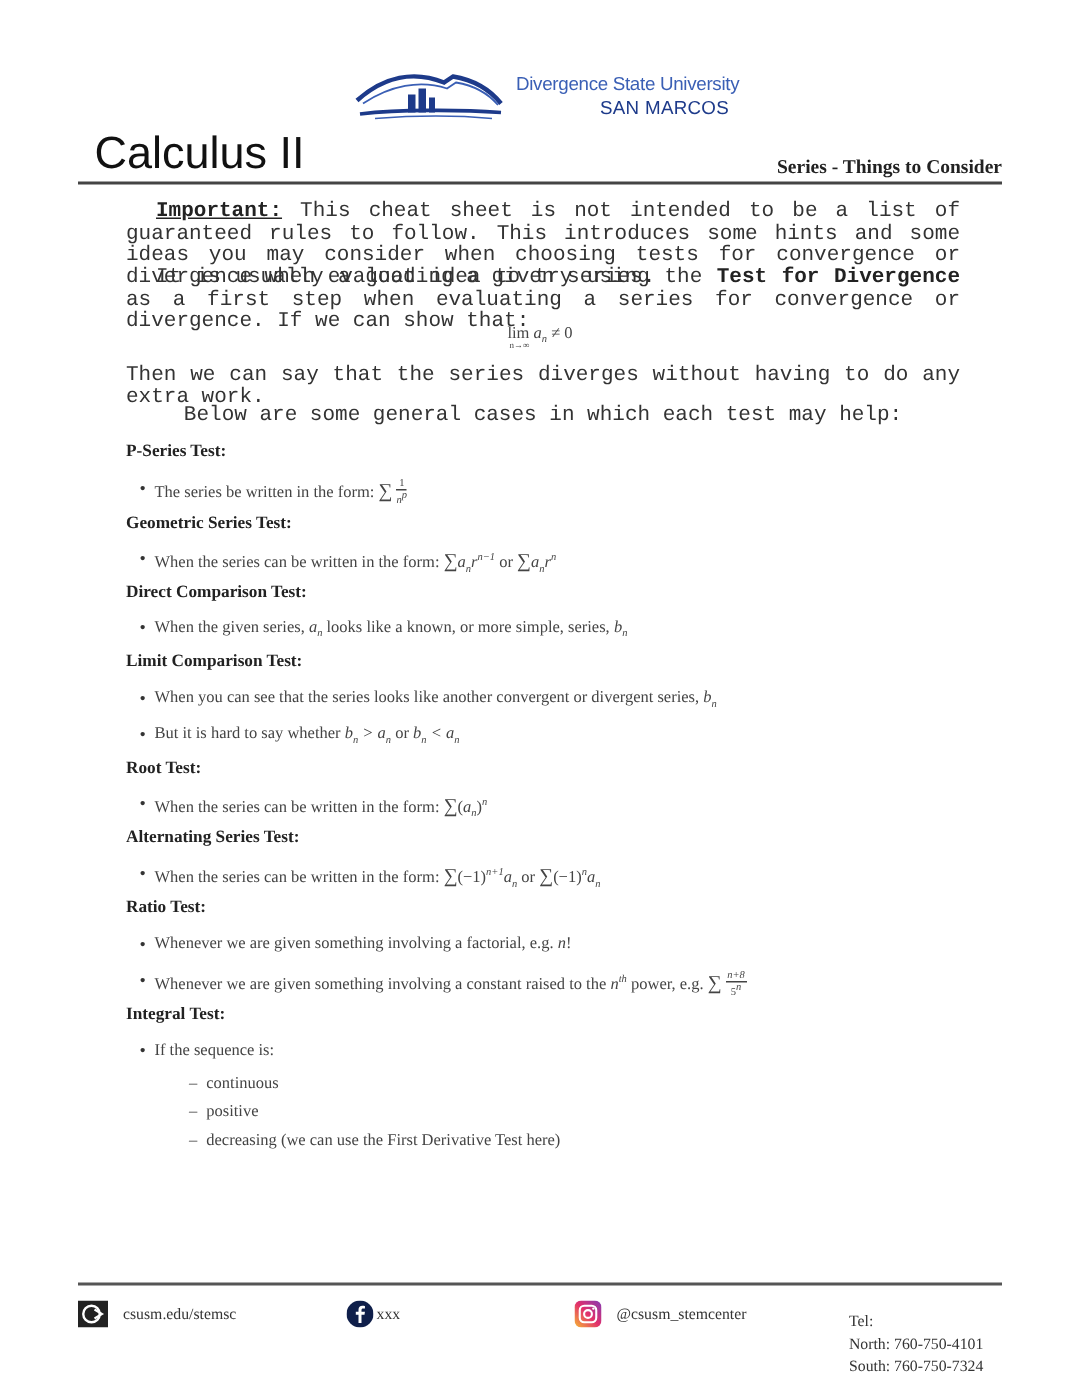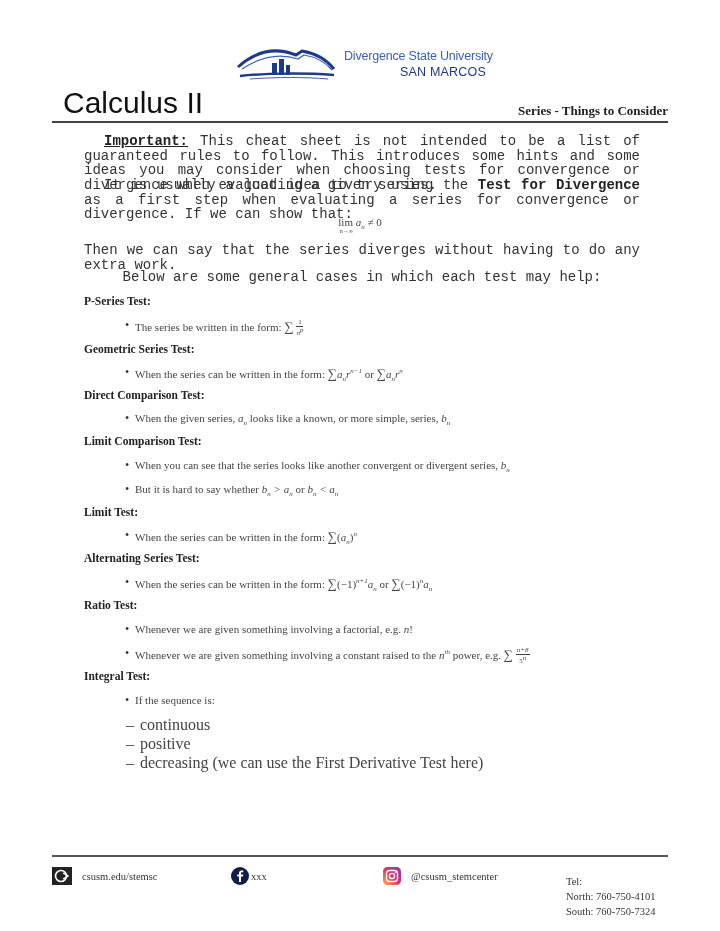--- a/index.html
+++ b/index.html
@@ -16,23 +16,23 @@
               font-size:13px; color:#222; }
   .hrule { left:52px; width:616px; top:121px; height:1.5px; background:#444; }
   .body-text { left:84px; width:556px; font-family:Liberation Mono, monospace; font-size:14px;
                line-height:14.6px; color:#333; text-align:justify; }
   .indent { text-indent:20px; }
   .bold { font-weight:bold; color:#222; }
   .underline { text-decoration:underline; }
   .math { font-style:italic; }
   .center { text-align:center; }
   .heading { left:84px; font-family:"Liberation Serif", serif; font-weight:bold; font-size:11.5px; color:#222; }
-  .bullet { left:103px; font-family:"Liberation Serif", serif; font-size:11px; color:#444; white-space:nowrap;margin-left:32px; }
+  .bullet { left:103px; font-family:"Liberation Serif", serif; font-size:11px; color:#444; white-space:nowrap; }
   .bullet::before { content:"•"; position:absolute; left:-10px; top:-1px; font-size:12px; color:#333; }
-  .dash { left:126px; font-family:"Liberation Serif", serif; font-size:16px; color:#444; white-space:nowrap; }
+  .dash { left:126px; font-family:"Liberation Serif", serif; font-size:11px; color:#444; white-space:nowrap; }
   .dash::before { content:"–"; margin-right:6px; }
   sup, sub { font-size:7px; }
   .frac { display:inline-block; vertical-align:middle; text-align:center; font-size:7px; line-height:7px; }
   .frac .num { display:block; border-bottom:0.6px solid #444; padding:0 1px; }
   .frac .den { display:block; }
   .sum { font-size:13px; }
   .lim-block { left:0; width:720px; top:216px; text-align:center; font-family:"Liberation Serif", serif; font-size:11px; color:#444; }
   .lim { display:inline-block; text-align:right; vertical-align:top; }
   .lim .sub { display:block; font-size:6px; line-height:6px; }
   .footer-rule { left:52px; width:616px; top:855px; height:2px; background:#555; }
@@ -91,21 +91,21 @@
 </div>
 
 <div class="abs heading" style="top:435px;">Limit Comparison Test:</div>
 <div class="abs bullet" style="top:459px;">
   When you can see that the series looks like another convergent or divergent series, <span class="math">b<sub>n</sub></span>
 </div>
 <div class="abs bullet" style="top:483px;">
   But it is hard to say whether <span class="math">b<sub>n</sub> &gt; a<sub>n</sub></span> or <span class="math">b<sub>n</sub> &lt; a<sub>n</sub></span>
 </div>
 
-<div class="abs heading" style="top:506px;">Limit Test:</div>
+<div class="abs heading" style="top:506px;">Root Test:</div>
 <div class="abs bullet" style="top:529px;">
   <span>When the series can be written in the form: </span><span class="sum">∑</span>(<span class="math">a<sub>n</sub></span>)<sup class="math">n</sup>
 </div>
 
 <div class="abs heading" style="top:552px;">Alternating Series Test:</div>
 <div class="abs bullet" style="top:576px;">
   <span>When the series can be written in the form: </span><span class="sum">∑</span>(−1)<sup class="math">n+1</sup><span class="math">a<sub>n</sub></span> or <span class="sum">∑</span>(−1)<sup class="math">n</sup><span class="math">a<sub>n</sub></span>
 </div>
 
 <div class="abs heading" style="top:599px;">Ratio Test:</div>

